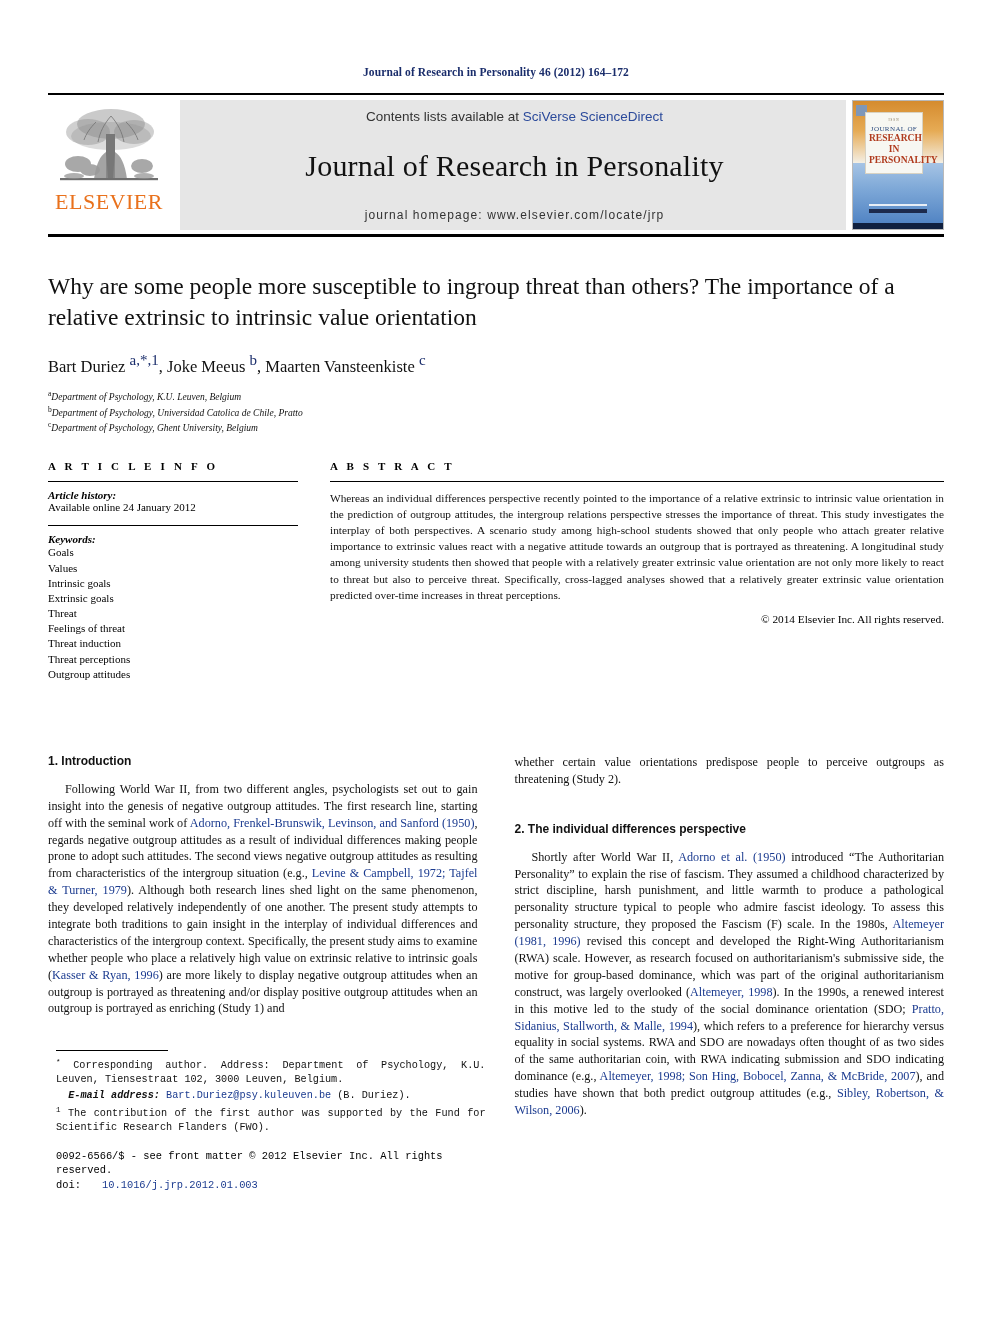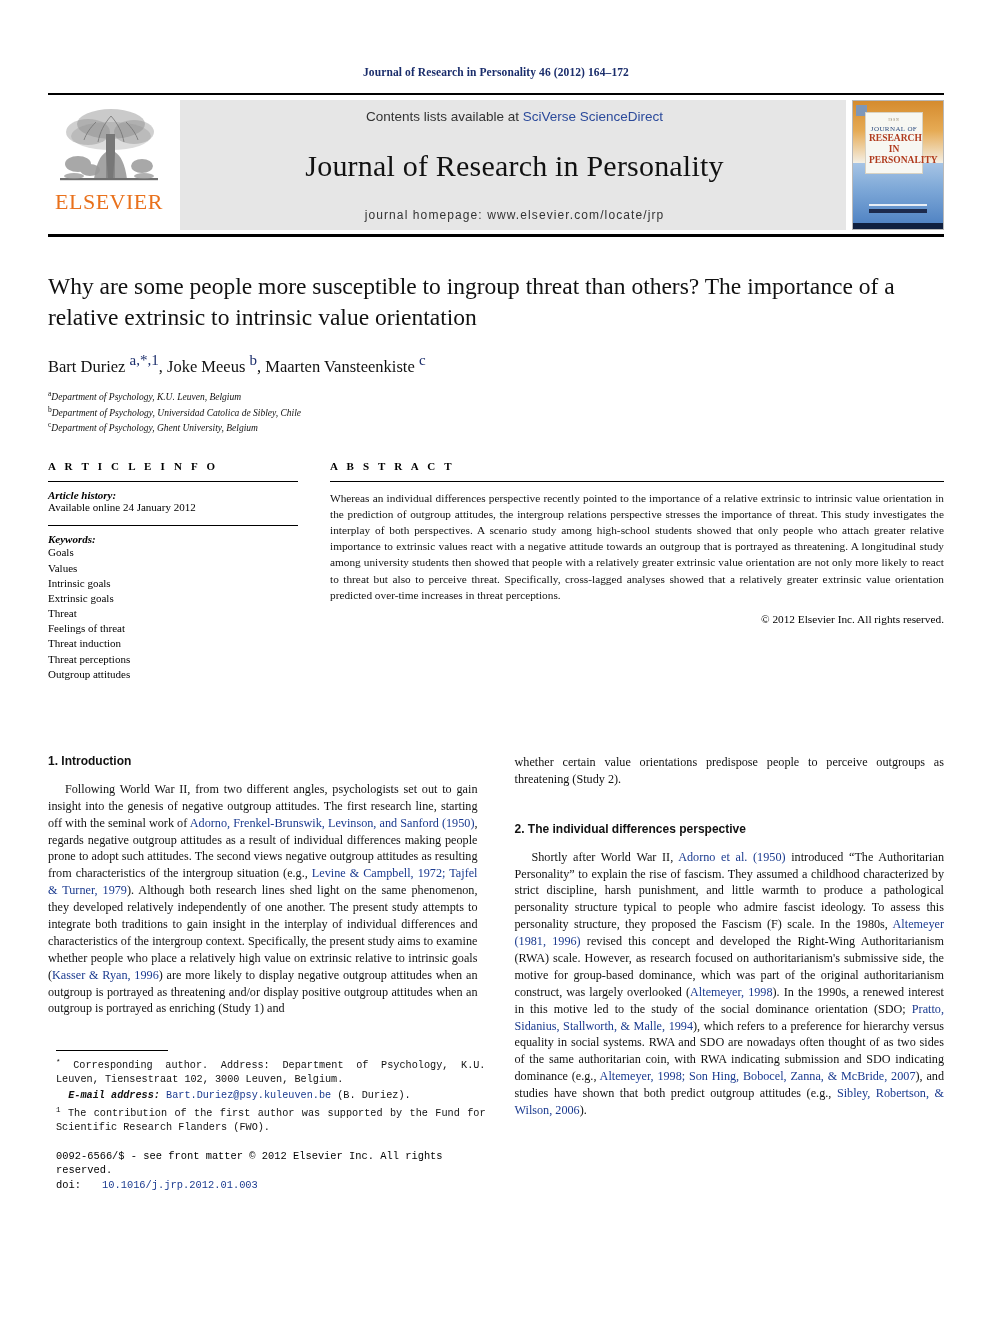--- a/index.html
+++ b/index.html
@@ -310,21 +310,21 @@
       </div>
       <div class="cover-bottombar"></div>
     </div>
   </div>
 
   <div class="title-block">
     <h1 class="paper-title">Why are some people more susceptible to ingroup threat than others? The importance of a relative extrinsic to intrinsic value orientation</h1>
     <div class="authors" id="author-list">Bart Duriez <sup>a,*,1</sup>, Joke Meeus <sup>b</sup>, Maarten Vansteenkiste <sup>c</sup></div>
     <div class="affils" id="affiliation-list">
         <div class="affil"><sup>a</sup><span>Department of Psychology, K.U. Leuven, Belgium</span></div>
-        <div class="affil"><sup>b</sup><span>Department of Psychology, Universidad Catolica de Sibley, Chile</span></div>
+        <div class="affil"><sup>b</sup><span>Department of Psychology, Universidad Catolica de Chile, Pratto</span></div>
         <div class="affil"><sup>c</sup><span>Department of Psychology, Ghent University, Belgium</span></div>
       </div>
   </div>
 
   <div class="info-abstract">
 
     <div class="col-info">
       <div class="sec-label">A R T I C L E   I N F O</div>
       <div class="rule"></div>
       <div class="hist">
@@ -345,21 +345,21 @@
             <div class="kw-item">Threat perceptions</div>
             <div class="kw-item">Outgroup attitudes</div>
           </div>
       </div>
     </div>
 
     <div class="col-abs">
       <div class="sec-label">A B S T R A C T</div>
       <div class="rule"></div>
       <div class="abstract-text">Whereas an individual differences perspective recently pointed to the importance of a relative extrinsic to intrinsic value orientation in the prediction of outgroup attitudes, the intergroup relations perspective stresses the importance of threat. This study investigates the interplay of both perspectives. A scenario study among high-school students showed that only people who attach greater relative importance to extrinsic values react with a negative attitude towards an outgroup that is portrayed as threatening. A longitudinal study among university students then showed that people with a relatively greater extrinsic value orientation are not only more likely to react to threat but also to perceive threat. Specifically, cross-lagged analyses showed that a relatively greater extrinsic value orientation predicted over-time increases in threat perceptions.</div>
-      <div class="copyright">© 2012 Elsevier Inc. All rights reserved.</div>
+      <div class="copyright">© 2014 Elsevier Inc. All rights reserved.</div>
     </div>
   </div>
 
   <div class="body-cols">
 
     <div class="bcol">
       <div class="bcol-left-inner">
         <h2 class="sec-head">1. Introduction</h2>
         <p class="para">
           <span>Following World War II, from two different angles, psychologists set out to gain insight into the genesis of negative outgroup attitudes. The first research line, starting off with the seminal work of </span><span class="cite">Adorno, Frenkel-Brunswik, Levinson, and Sanford (1950)</span><span>, regards negative outgroup attitudes as a result of individual differences making people prone to adopt such attitudes. The second views negative outgroup attitudes as resulting from characteristics of the intergroup situation (e.g., </span><span class="cite">Levine &amp; Campbell, 1972; Tajfel &amp; Turner, 1979</span><span>). Although both research lines shed light on the same phenomenon, they developed relatively independently of one another. The present study attempts to integrate both traditions to gain insight in the interplay of individual differences and characteristics of the intergroup context. Specifically, the present study aims to examine whether people who place a relatively high value on extrinsic relative to intrinsic goals (</span><span class="cite">Kasser &amp; Ryan, 1996</span><span>) are more likely to display negative outgroup attitudes when an outgroup is portrayed as threatening and/or display positive outgroup attitudes when an outgroup is portrayed as enriching (Study 1) and</span>

